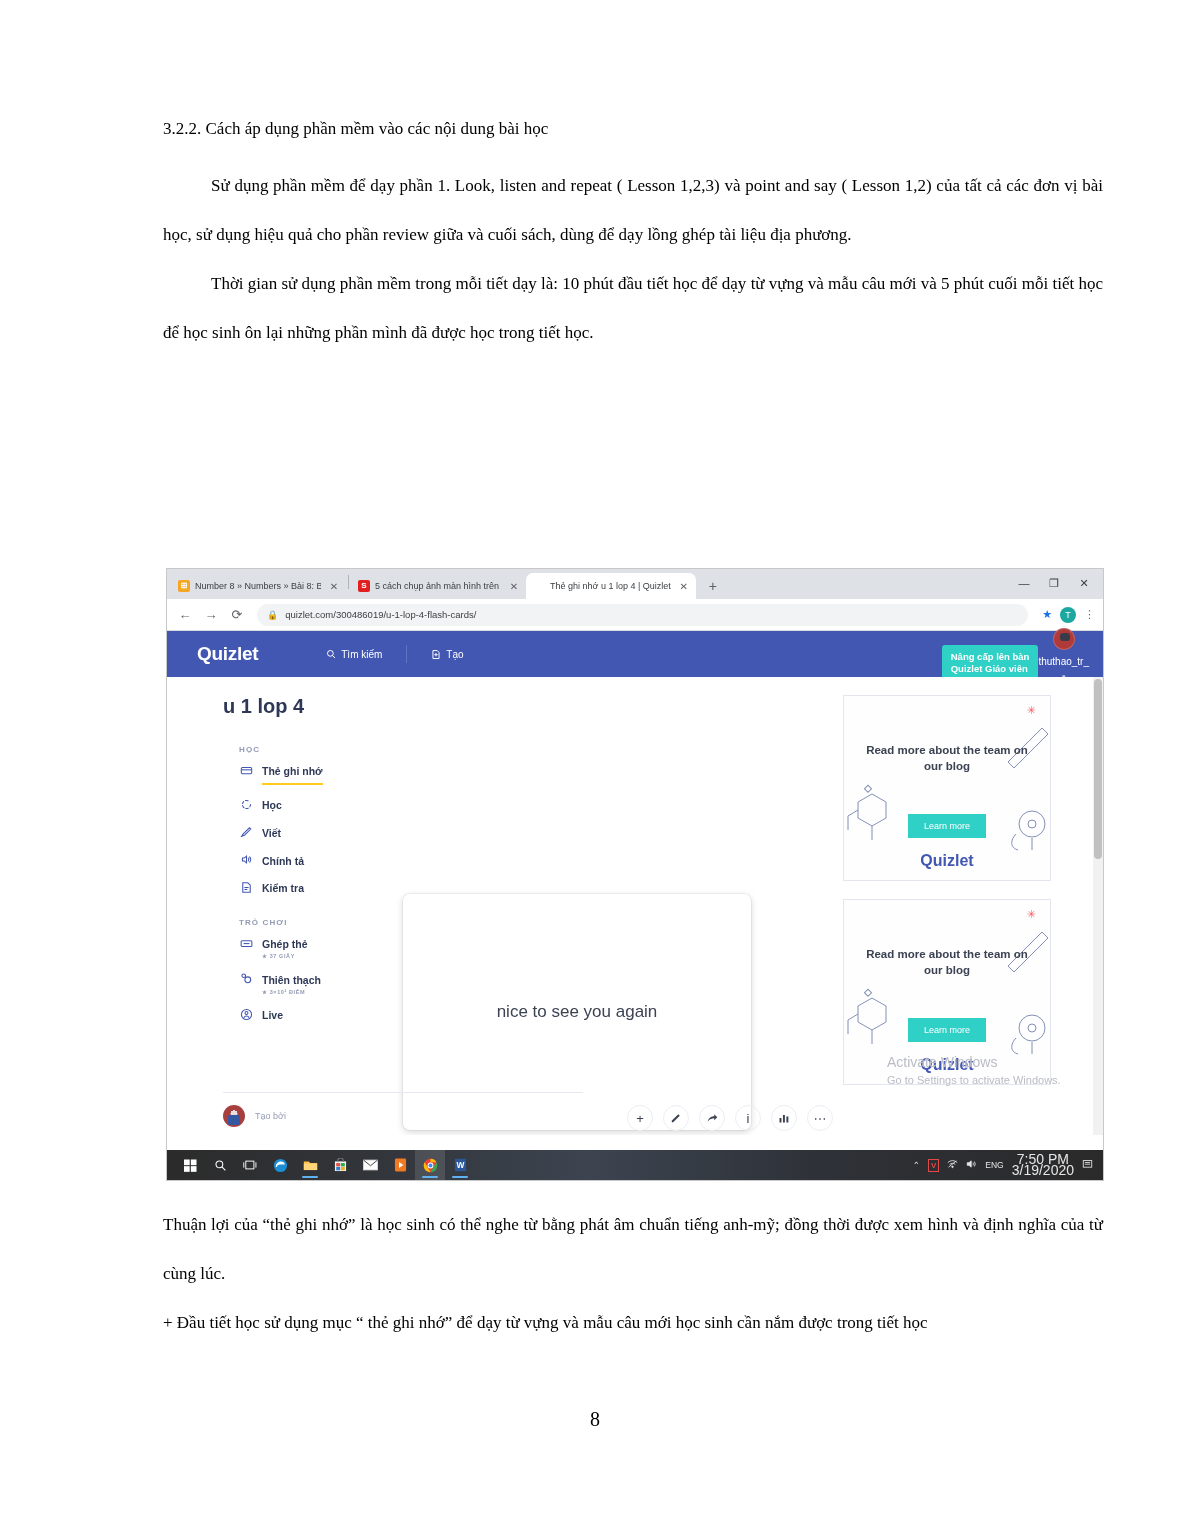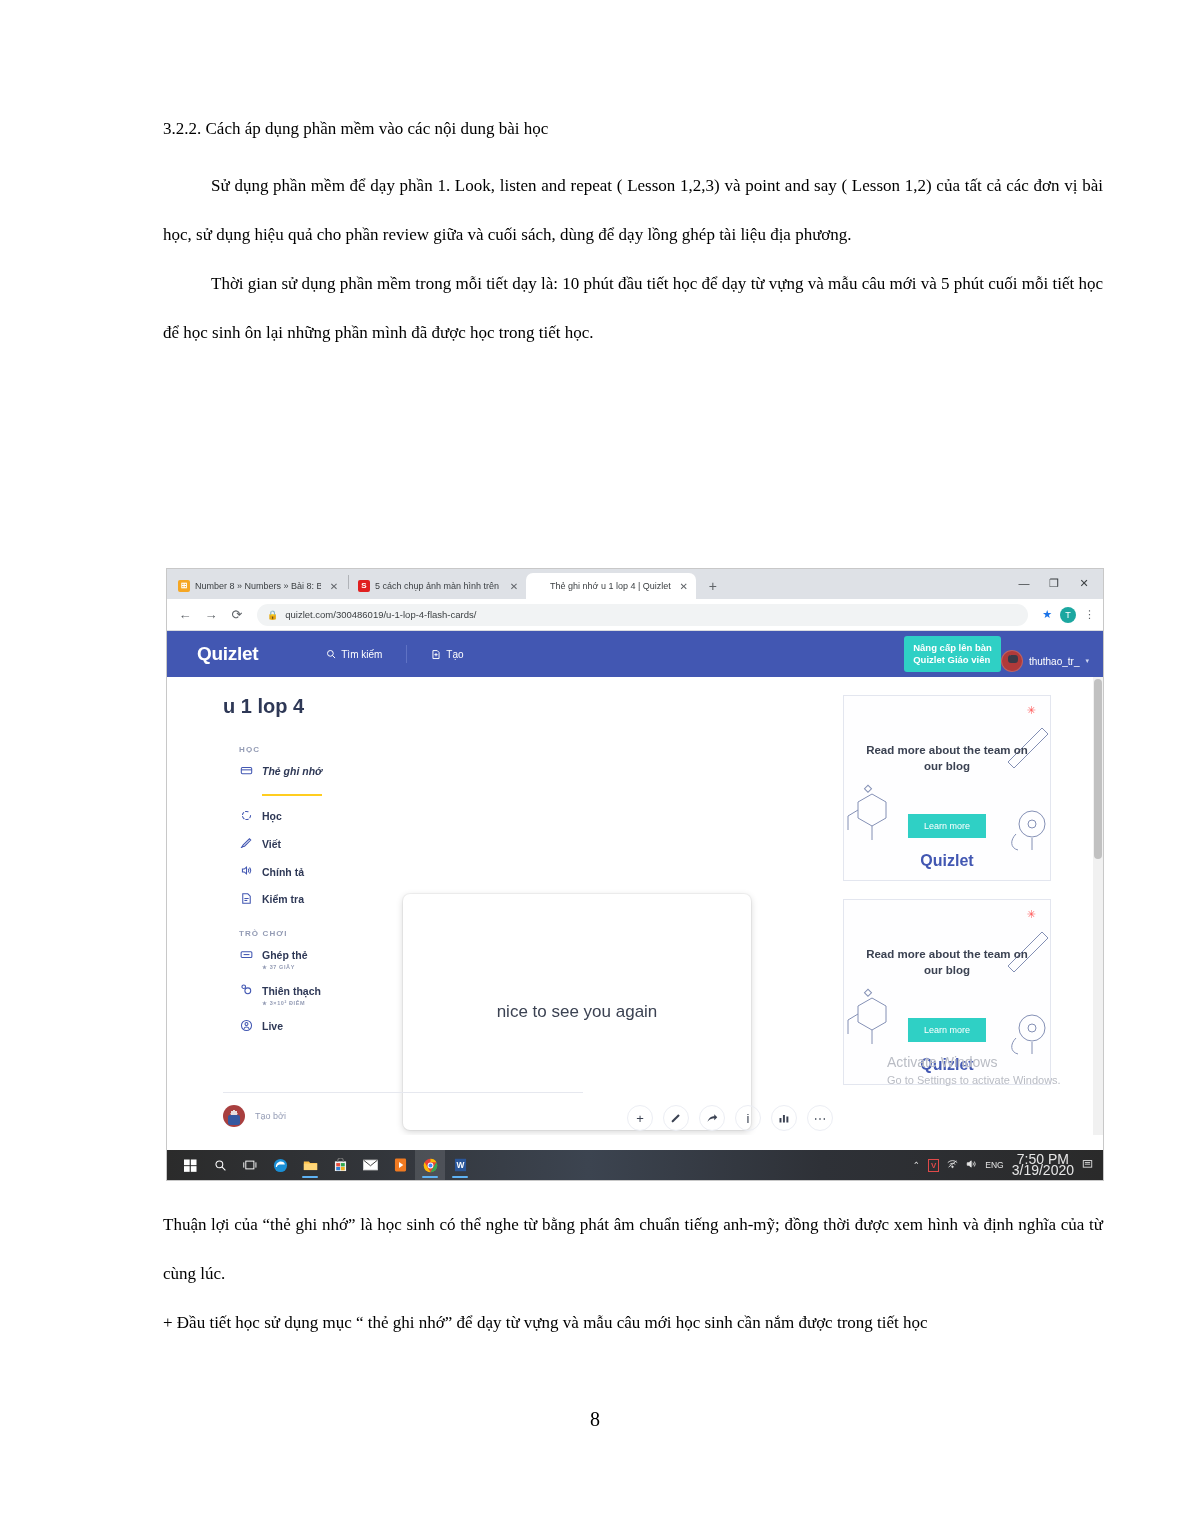--- a/index.html
+++ b/index.html
@@ -185,21 +185,21 @@
   .upgrade-btn {
     background: #2fd0c5;
     color: #ffffff;
     font-size: 9.5px;
     line-height: 12px;
     font-weight: 600;
     padding: 6px 9px;
     border-radius: 3px;
     text-align: left;
   }
-  .avatar-wrap { display: flex; align-items: center; gap: 6px; }
+  .avatar-wrap { display: flex; align-items: center; gap: 6px; flex-direction: column; }
   .avatar {
     width: 22px; height: 22px; border-radius: 50%;
     background: radial-gradient(circle at 50% 38%, #e8e8ec 0 22%, #b03a3a 23% 100%);
     border: 1px solid #ffffff33;
     position: relative; overflow: hidden;
   }
   .avatar::after {
     content: "";
     position: absolute; left: 6px; top: 4px; width: 10px; height: 8px;
     background: #3a3a48; border-radius: 3px;
@@ -260,22 +260,21 @@
   .side-ico svg { width: 13px; height: 13px; display: block; }
   .side-text { line-height: 1.05; }
   .side-label {
     font-size: 10.5px;
     color: #2e3856;
     font-weight: 600;
     display: inline-block;
   }
   .side-item.active .side-label {
     border-bottom: 2.5px solid #ffcd1f;
-    padding-bottom: 17px;
-    font-style: italic;
+    padding-bottom: 6px;
   }
   .side-sub {
     display: block;
     font-size: 5.5px;
     letter-spacing: 0.6px;
     color: #939bb4;
     font-weight: 700;
     margin-top: 2px;
   }
   .side-spacer { height: 11px; }

